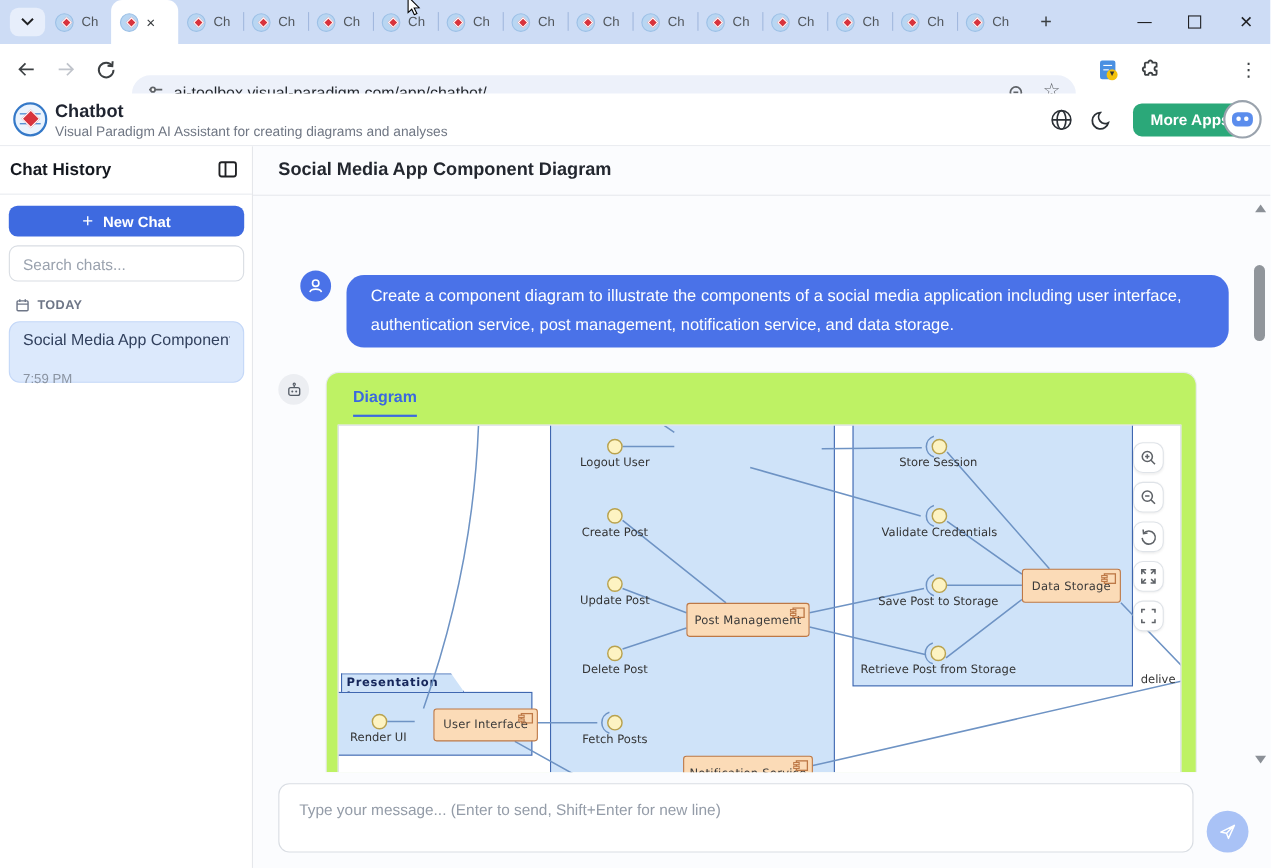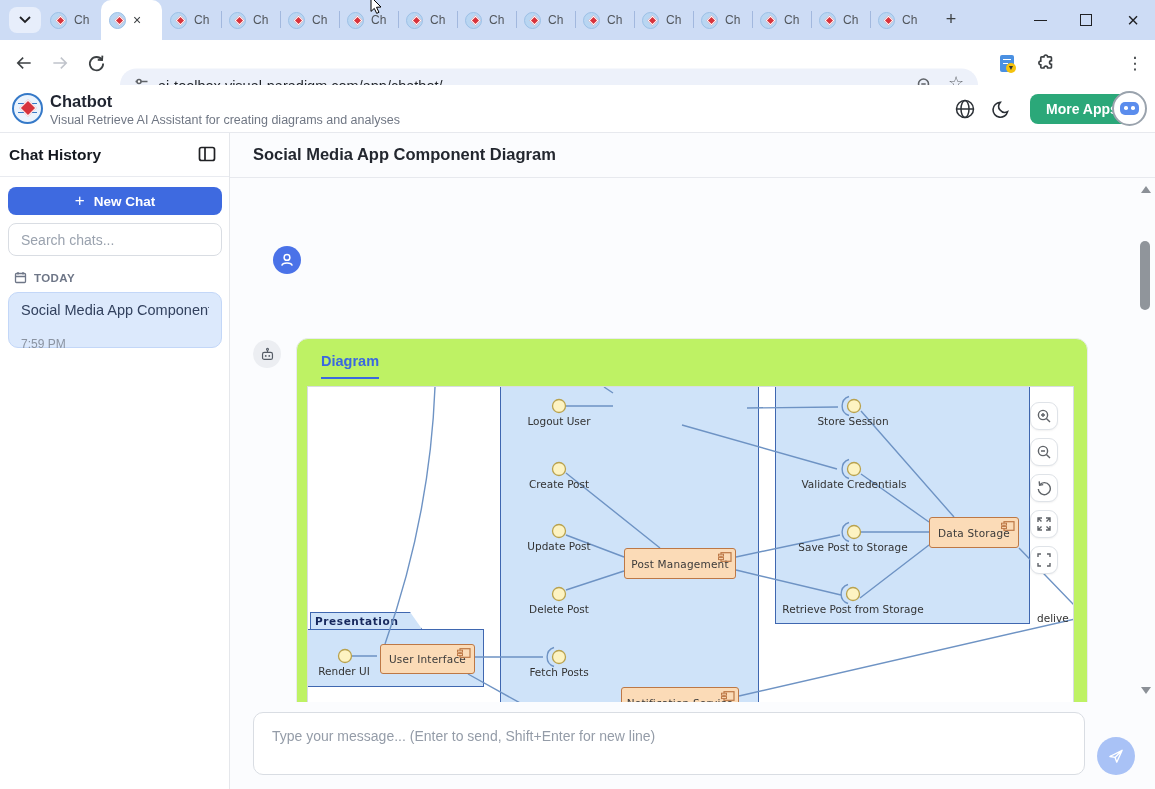--- a/index.html
+++ b/index.html
@@ -271,21 +271,21 @@
 
   <div id="appheader">
     <div id="vp-logo">
       <span id="vp-globe">
           <i></i>
           <em></em>
         </span>
       <span id="vp-red"></span>
     </div>
     <div id="app-title">Chatbot</div>
-    <div id="app-subtitle">Visual Retrieve AI Assistant for creating diagrams and analyses</div>
+    <div id="app-subtitle">Visual Paradigm AI Assistant for creating diagrams and analyses</div>
     <div id="hdr-globe">
       <svg width="22" height="22" viewBox="0 0 22 22">
           <circle cx="11" cy="11" r="8.5" fill="none" stroke="#2b3036" stroke-width="1.5"></circle>
           <ellipse cx="11" cy="11" rx="4" ry="8.5" fill="none" stroke="#2b3036" stroke-width="1.5"></ellipse>
           <path d="M2.5 11h17" stroke="#2b3036" stroke-width="1.5"></path>
         </svg>
     </div>
     <div id="hdr-moon">
       <svg width="20" height="20" viewBox="0 0 20 20">
           <path d="M16.6 12.6 A7.4 7.4 0 1 1 9.2 3.4 a6 6 0 0 0 7.4 9.2 Z" fill="none" stroke="#2b3036" stroke-width="1.6"></path>
@@ -333,20 +333,21 @@
       <div id="page-title">Social Media App Component Diagram</div>
     </div>
 
     <div id="chat-area">
       <div id="user-avatar">
         <svg width="16" height="16" viewBox="0 0 16 16">
             <circle cx="8" cy="5.4" r="2.9" fill="none" stroke="#fff" stroke-width="1.5"></circle>
             <path d="M2.8 13.6 c.8-3.6 9.6-3.6 10.4 0" fill="none" stroke="#fff" stroke-width="1.5"></path>
           </svg>
       </div>
+      <div id="user-bubble">Create a component diagram to illustrate the components of a social media application including user interface, authentication service, post management, notification service, and data storage.</div>
 
       <div id="bot-avatar">
         <svg width="17" height="17" viewBox="0 0 24 24">
             <rect x="5" y="9" width="14" height="10" rx="2.5" fill="none" stroke="#555c66" stroke-width="1.7"></rect>
             <circle cx="9.5" cy="14" r="1.3" fill="#555c66"></circle>
             <circle cx="14.5" cy="14" r="1.3" fill="#555c66"></circle>
             <path d="M12 9V6" stroke="#555c66" stroke-width="1.7"></path>
             <circle cx="12" cy="4.6" r="1.4" fill="none" stroke="#555c66" stroke-width="1.5"></circle>
           </svg>
       </div>
@@ -401,21 +402,21 @@
               </svg>
           </div>
           <div class="comp" style="left:621px;top:130px;width:90px;height:31px">
             <span>Data Storage</span>
             <svg class="comp-ic" width="14" height="10" viewBox="0 0 14 10">
                 <rect x="3" y="0.7" width="10" height="8.6" fill="none" stroke="#bd7846" stroke-width="1.2"></rect>
                 <rect x="0.5" y="2.2" width="5" height="2" fill="#fbdbb7" stroke="#bd7846" stroke-width="1"></rect>
                 <rect x="0.5" y="5.6" width="5" height="2" fill="#fbdbb7" stroke="#bd7846" stroke-width="1"></rect>
               </svg>
           </div>
-          <div class="comp" style="left:72px;top:257px;width:95px;height:30px">
+          <div class="comp" style="left:86px;top:257px;width:95px;height:30px">
             <span>User Interface</span>
             <svg class="comp-ic" width="14" height="10" viewBox="0 0 14 10">
                 <rect x="3" y="0.7" width="10" height="8.6" fill="none" stroke="#bd7846" stroke-width="1.2"></rect>
                 <rect x="0.5" y="2.2" width="5" height="2" fill="#fbdbb7" stroke="#bd7846" stroke-width="1"></rect>
                 <rect x="0.5" y="5.6" width="5" height="2" fill="#fbdbb7" stroke="#bd7846" stroke-width="1"></rect>
               </svg>
           </div>
 
           <div class="if-label" style="left:251px;top:28px">Logout User</div>
           <div class="if-label" style="left:251px;top:91px">Create Post</div>

